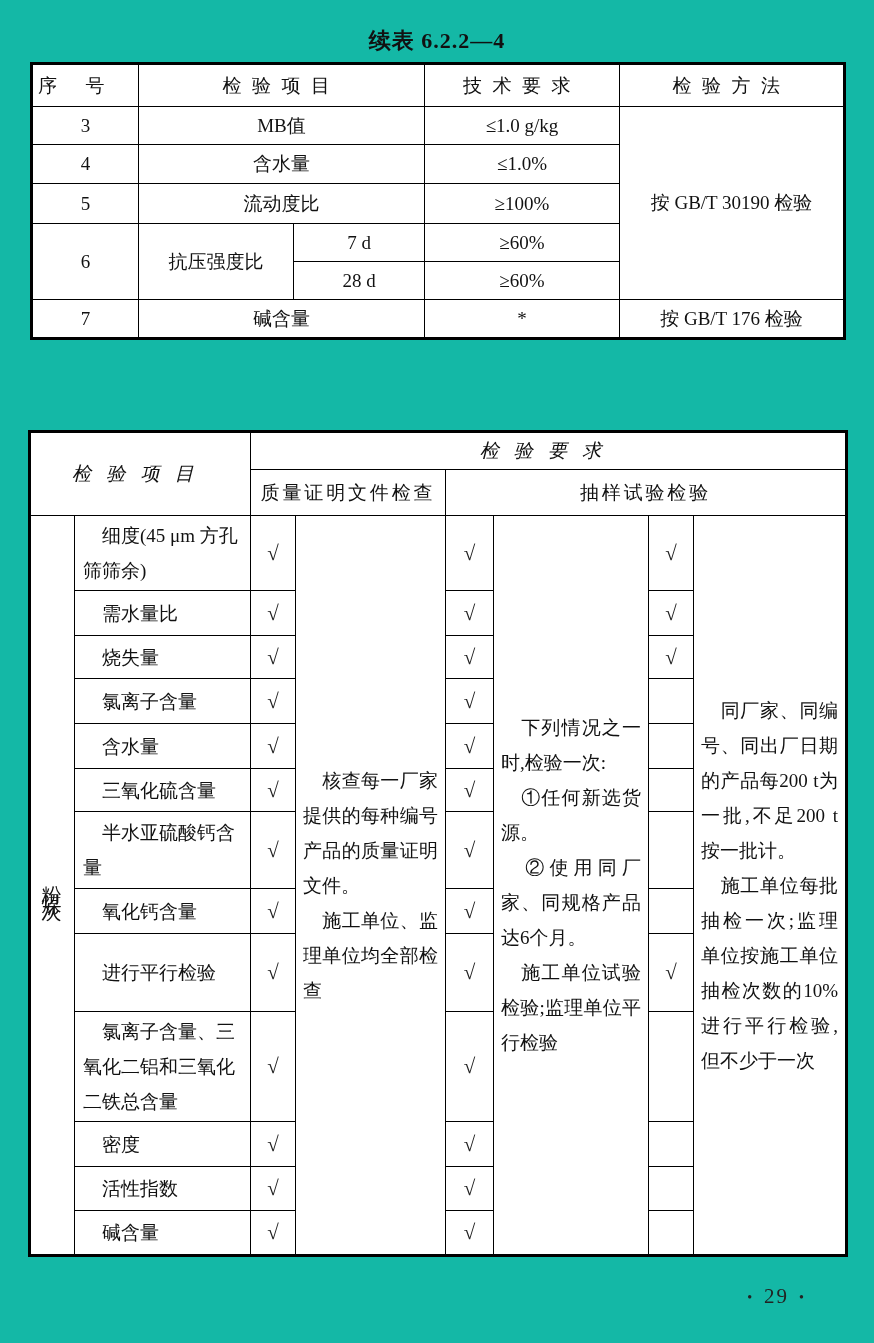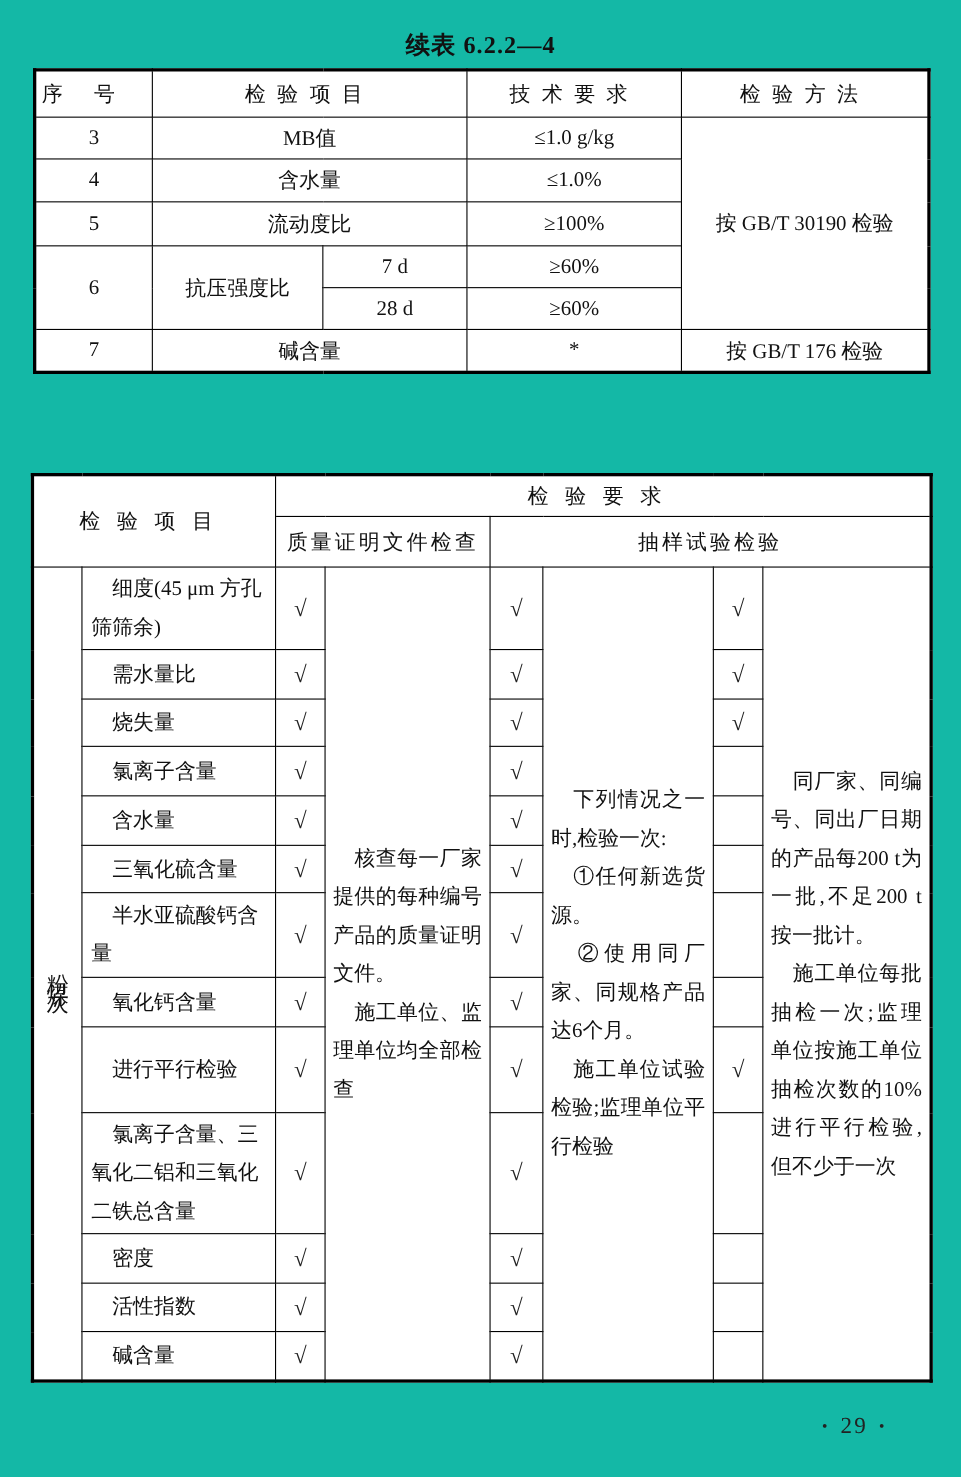--- a/index.html
+++ b/index.html
@@ -15,21 +15,21 @@
   .t1-title{top:26px;}
   .t2-title{top:392px;}
   table{border-collapse:collapse;table-layout:fixed;position:absolute;background:#fff;}
   table{border:3px solid #000;}
   td{border:1px solid #000;text-align:center;vertical-align:middle;
      font-size:19px;padding:0;overflow:hidden;}
   .t1{left:30px;top:62px;width:813px;}
   .t2{left:28px;top:430px;width:817px;}
   .hdr{letter-spacing:0.55em;}
   .hdr-no{letter-spacing:1.5em;}
-  .hdr2{letter-spacing:0.8em;}
+  .hdr2{letter-spacing:0.8em;font-style:italic;}
   .hdr3{letter-spacing:0.15em;}
   .itemcell{text-align:left;padding:2px 6px 2px 8px;text-indent:1em;line-height:35px;}
   .chk{font-size:21px;color:#222;}
   .notecell{
     text-align:justify;text-justify:inter-character;
     white-space:pre-wrap;padding:4px 7px;line-height:35px;font-size:19px;
   }
   .vertcell span{
     writing-mode:vertical-lr;text-orientation:upright;
     letter-spacing:9px;font-size:20px;display:inline-block;

